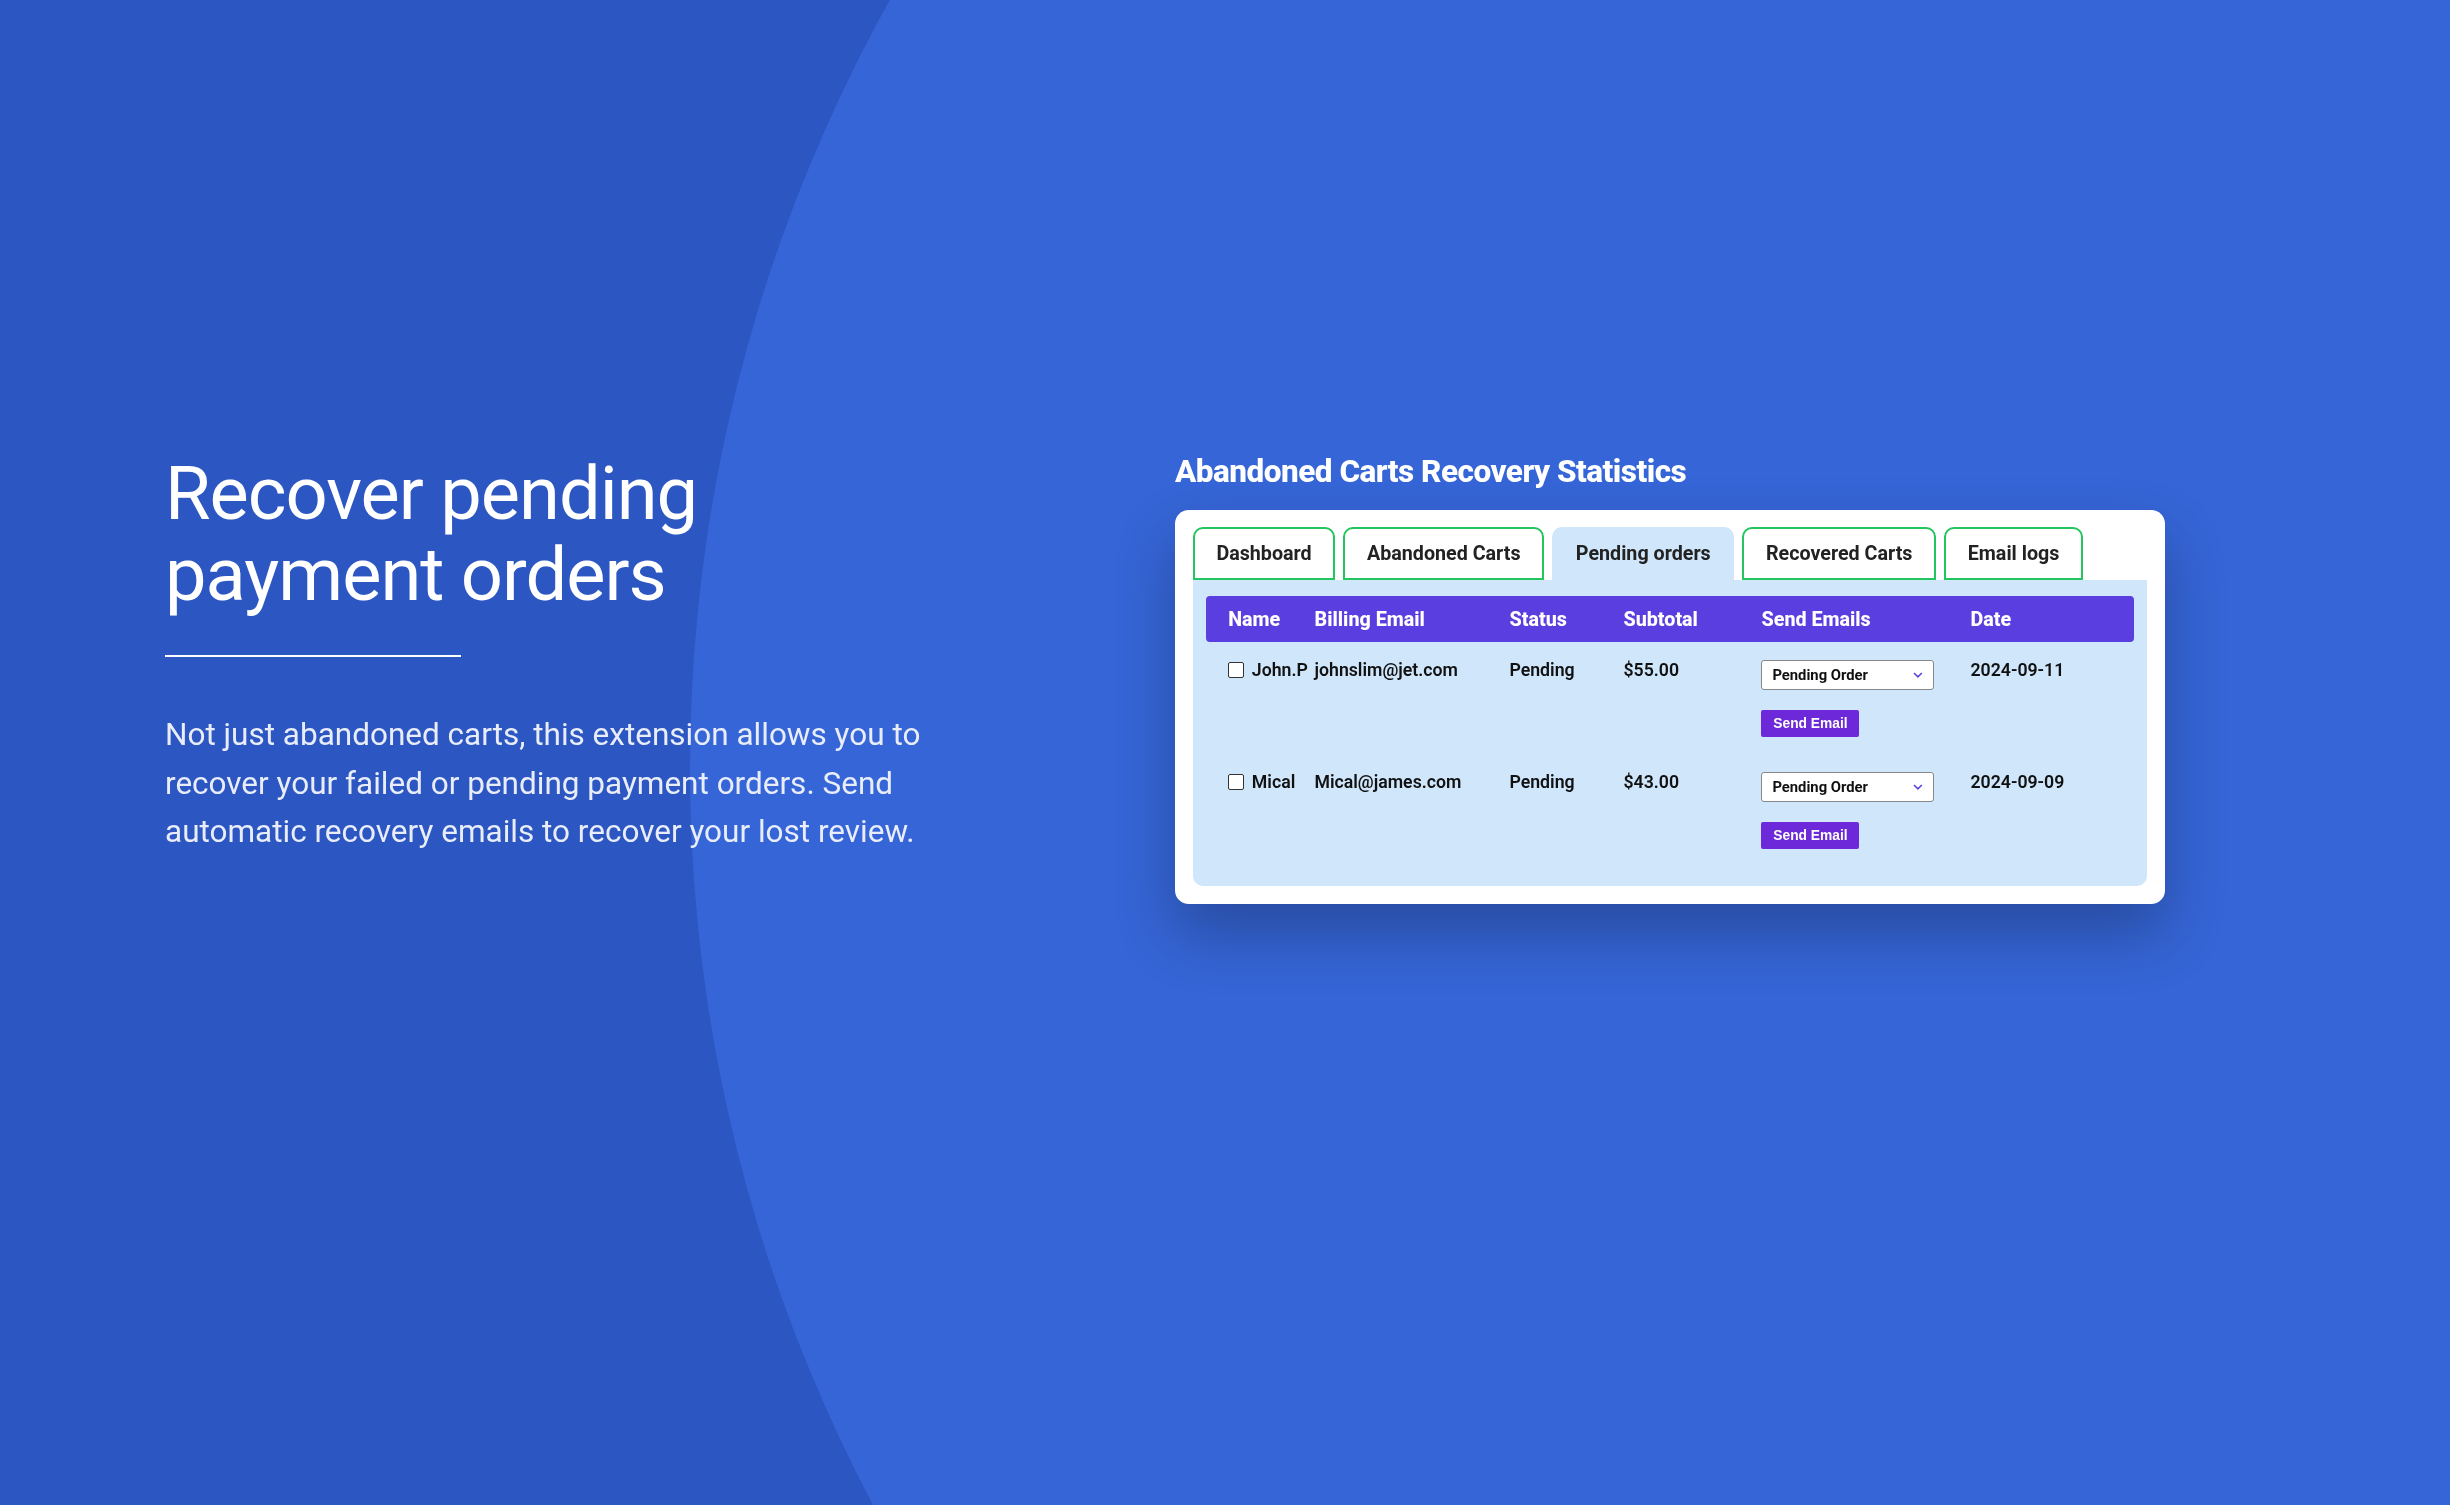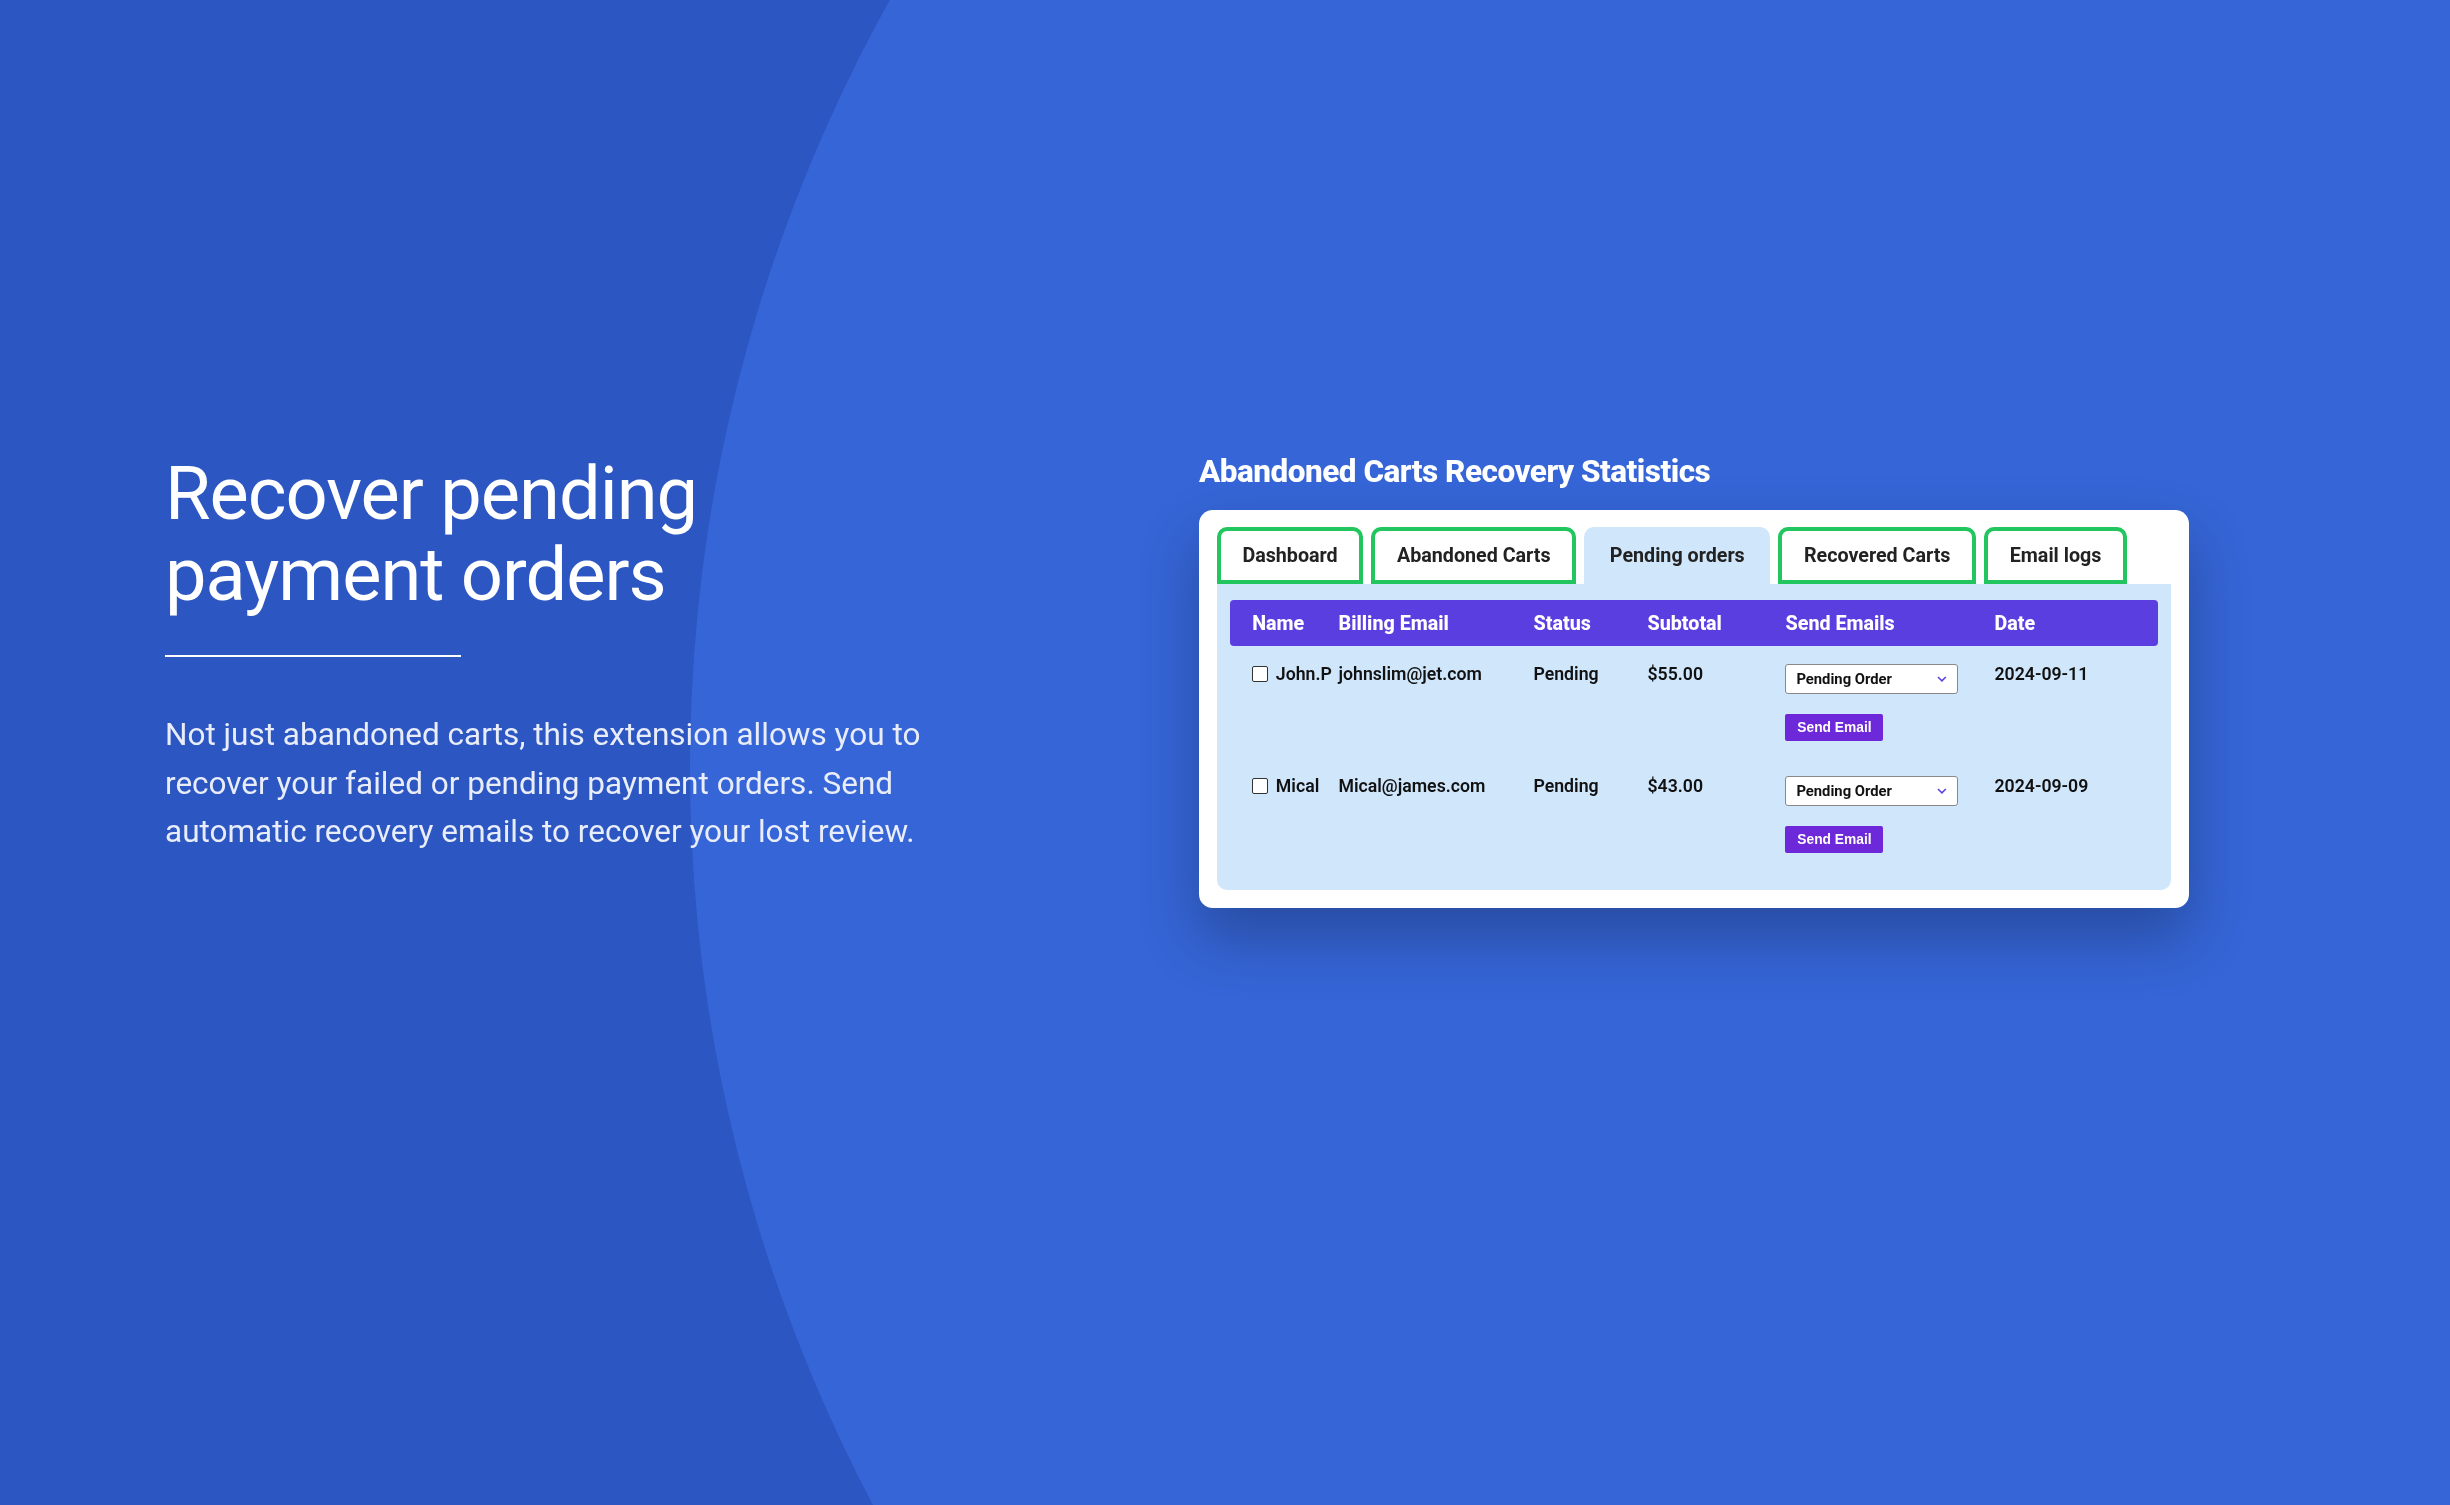--- a/index.html
+++ b/index.html
@@ -47,42 +47,41 @@
       line-height: 1.55;
       font-weight: 400;
       color: #e8edf9;
     }
     .card {
       position: absolute;
       left: 1175px;
       top: 453px;
       width: 990px;
       z-index: 2;
-      margin-left: 24px;
     }
     .card-title {
       color: #fff;
       font-size: 31.5px;
       font-weight: 800;
       margin-bottom: 19.7px;
       letter-spacing: -0.5px;
     }
     .panel {
       background: #fff;
       border-radius: 13.8px;
       padding: 17.7px;
       box-shadow: 0 29.6px 59px rgba(0,0,0,0.25);
     }
     .tabs {
       display: flex;
       gap: 7.9px;
       margin-bottom: 0;
     }
     .tab {
-      border: 4px solid #22c55e;
+      border: 2px solid #22c55e;
       background: #fff;
       border-radius: 9.9px 9.9px 0 0;
       padding: 12.8px 21.7px;
       font-size: 19.7px;
       font-weight: 700;
       color: #222;
       cursor: pointer;
       white-space: nowrap;
     }
     .tab.active {

